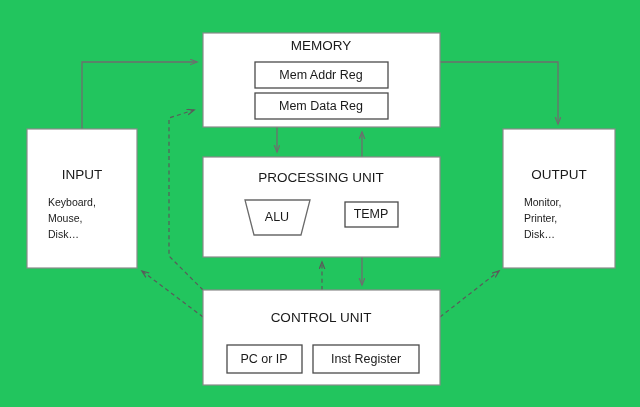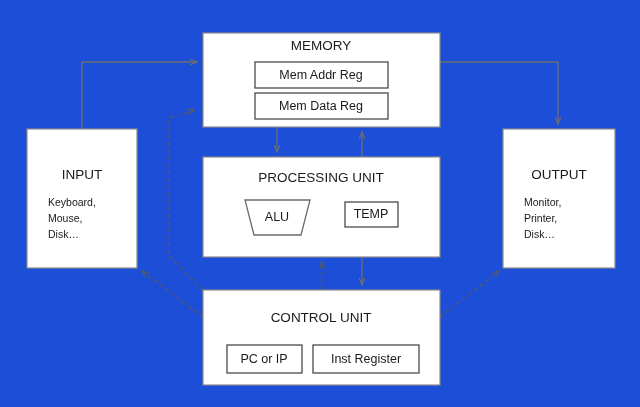--- a/index.html
+++ b/index.html
@@ -10,21 +10,21 @@
   body {
     width: 640px;
     height: 407px;
     font-family: "Liberation Sans", sans-serif;
     overflow: hidden;
   }
   #diagram-root {
     position: relative;
     width: 640px;
     height: 407px;
-    background: #1d4ed8;
+    background: #22c55e;
   }
   svg#arch-svg {
     position: absolute;
     top: 0;
     left: 0;
     width: 640px;
     height: 407px;
     display: block;
   }
   .box-rect {

